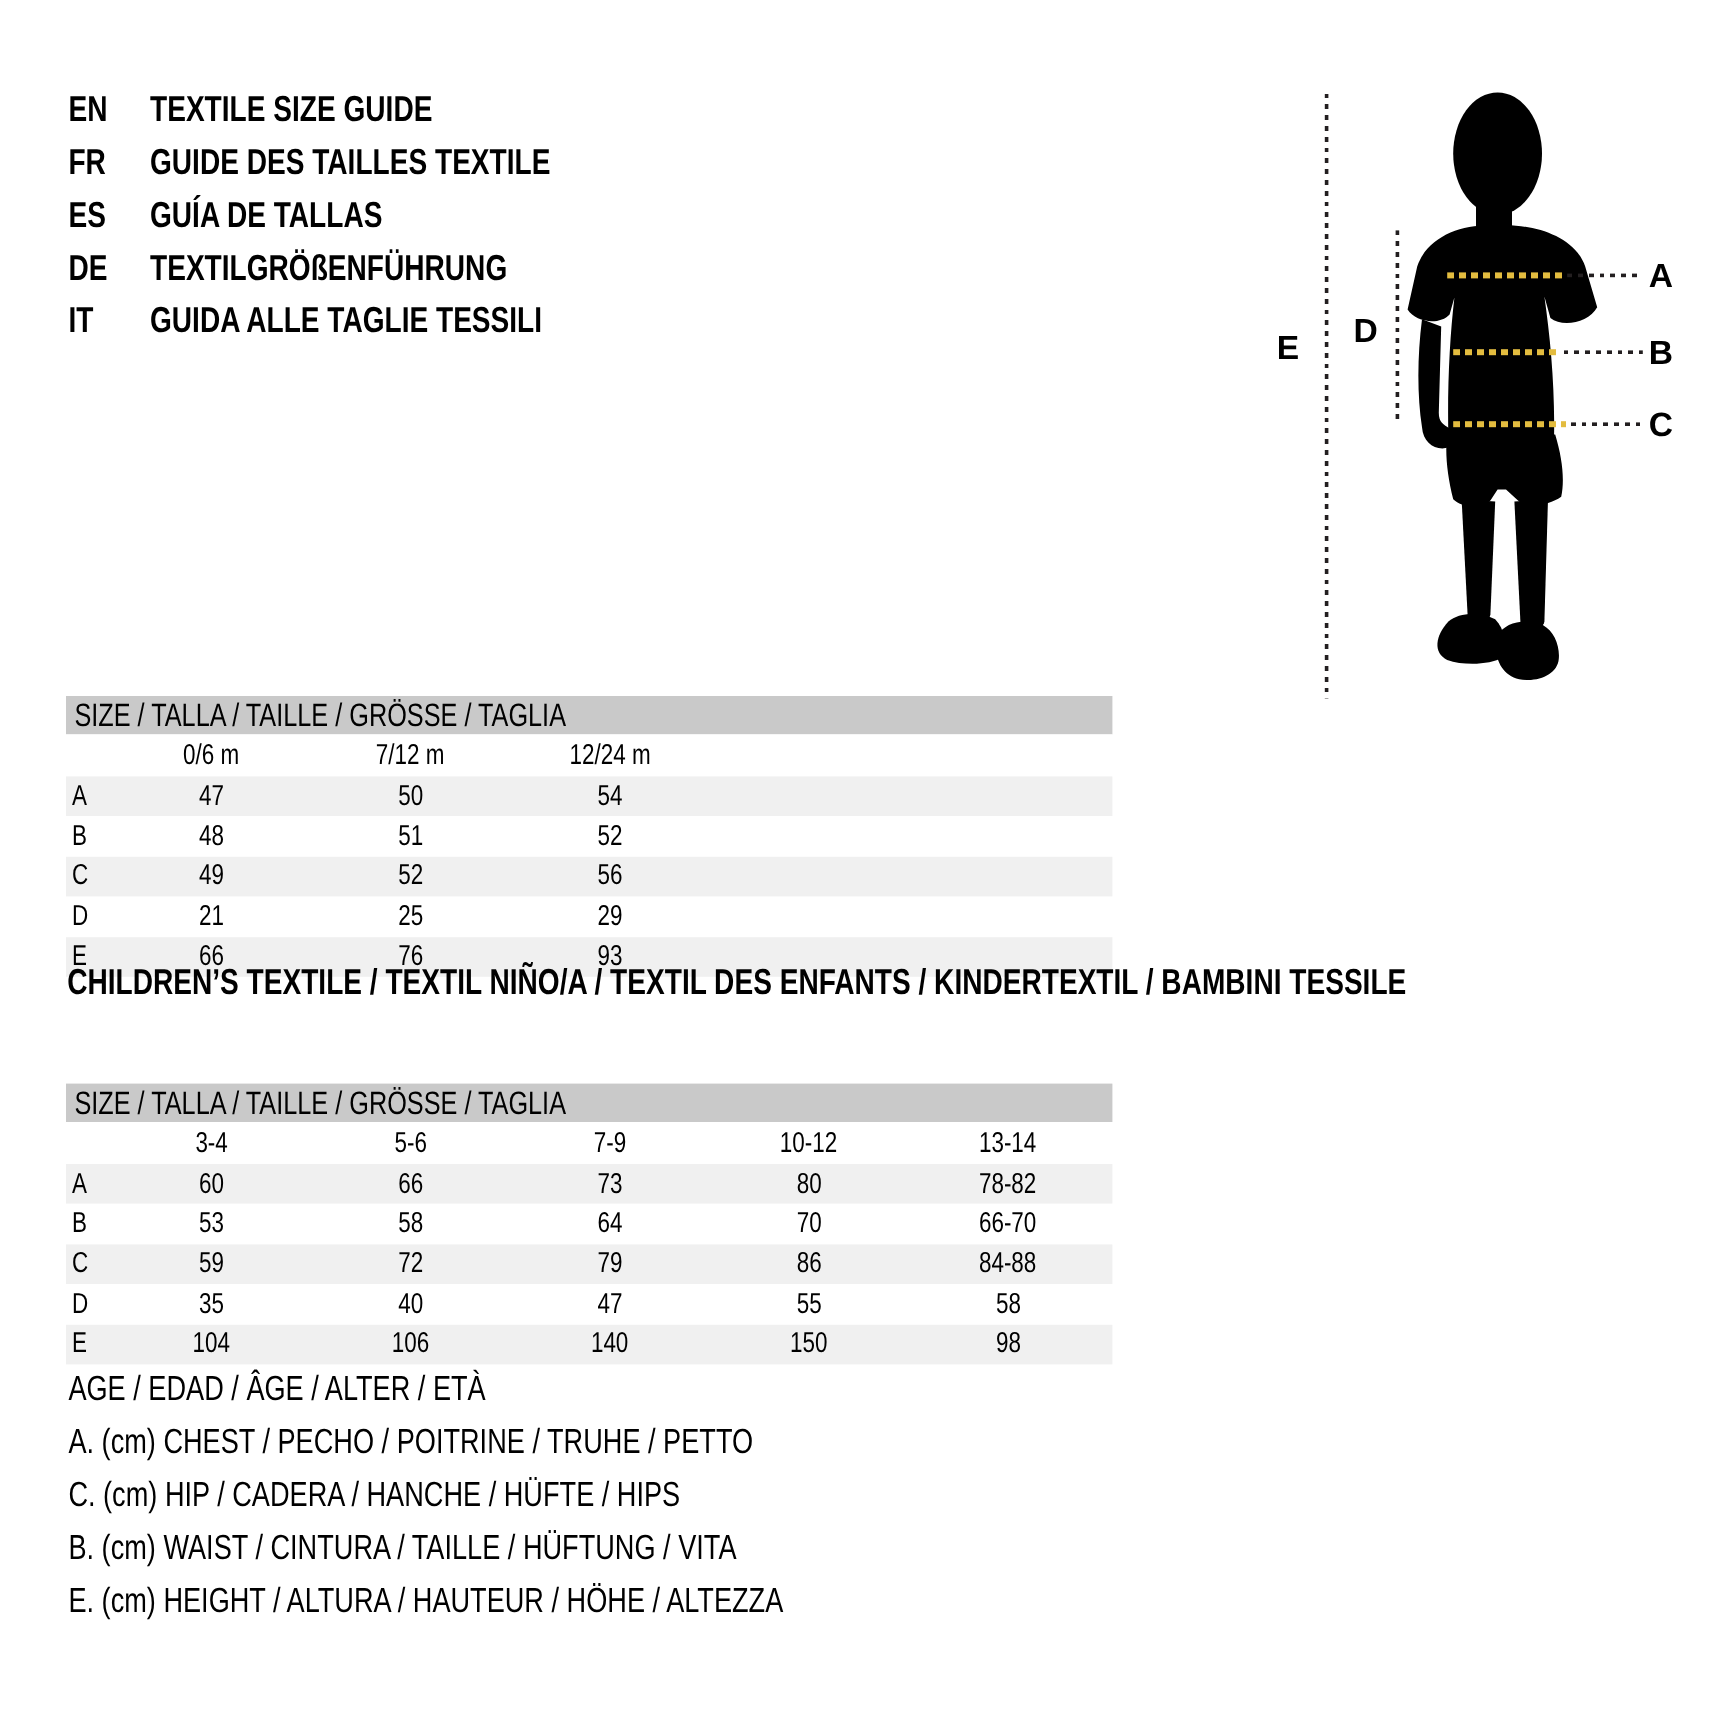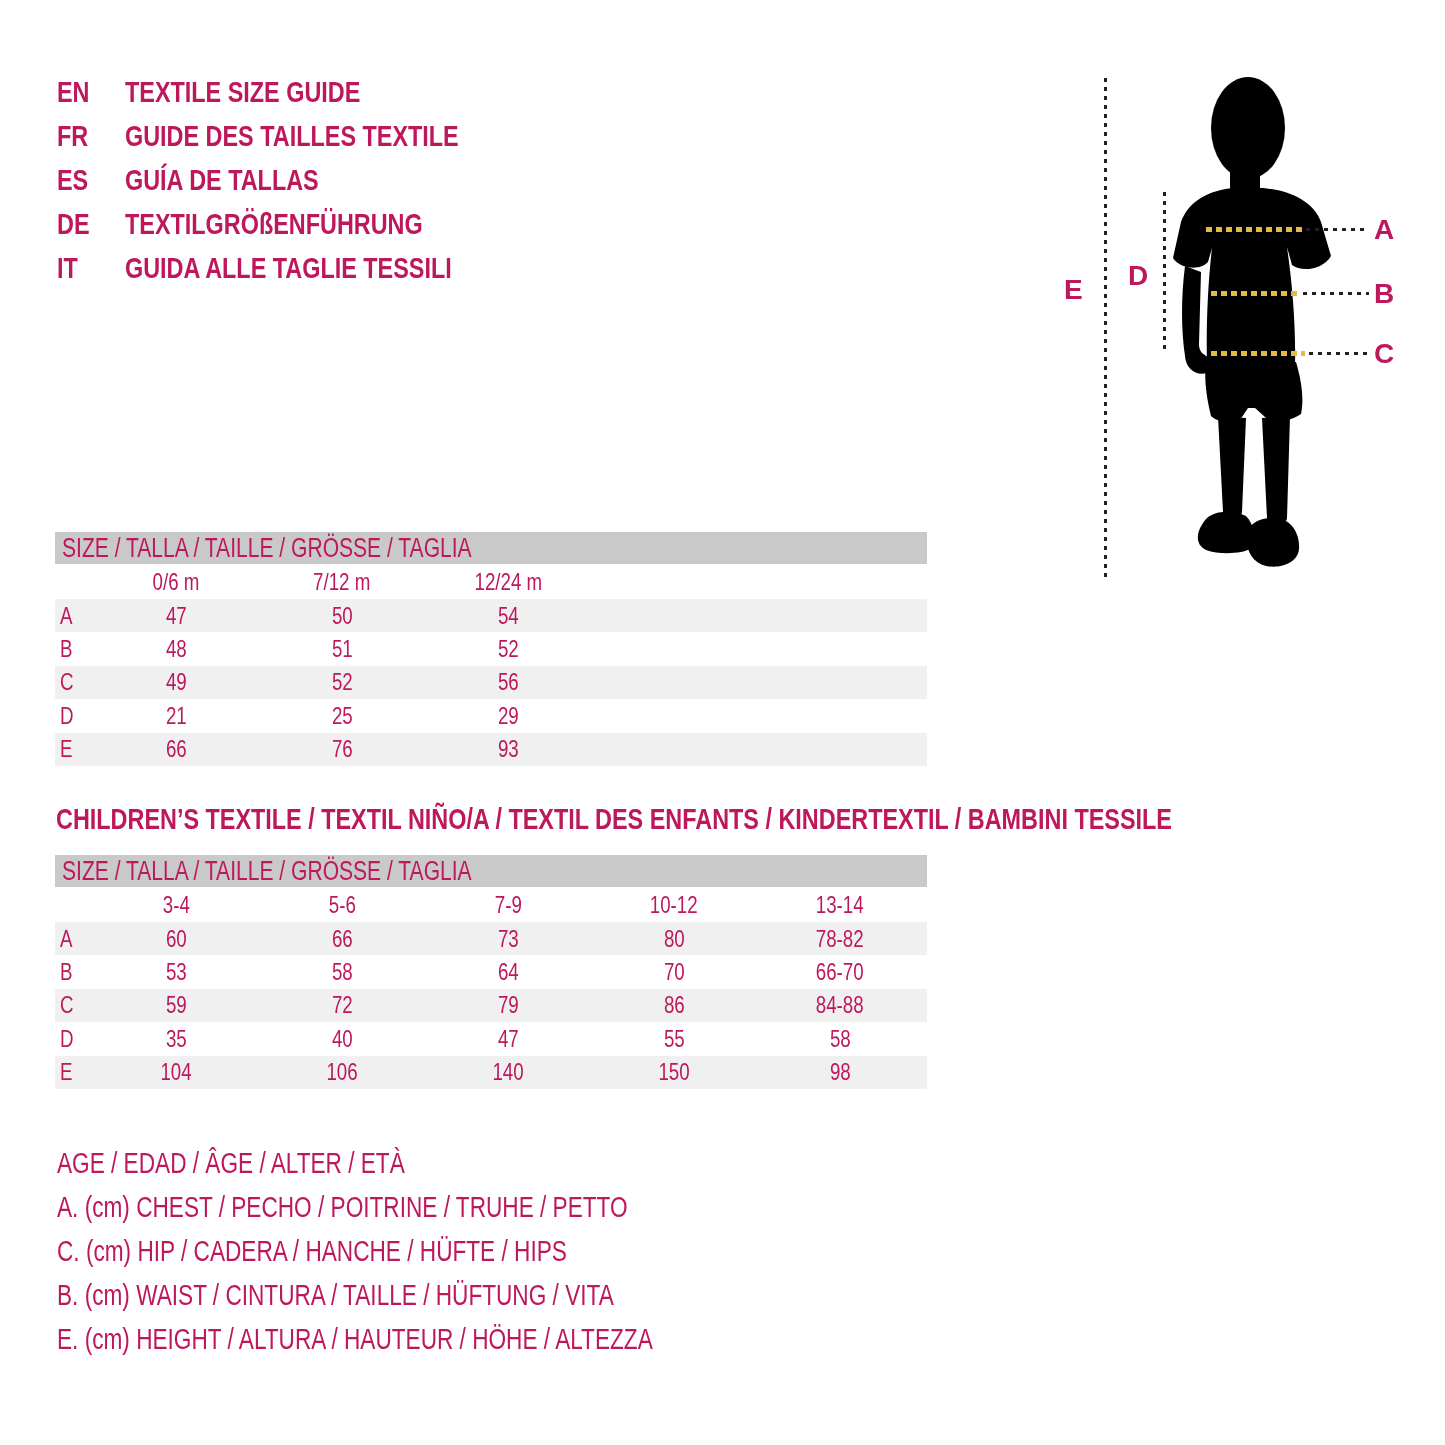--- a/index.html
+++ b/index.html
@@ -1,47 +1,47 @@
 <!DOCTYPE html>
 <html><head>
 <meta charset="utf-8">
 <style>
   html,body{margin:0;padding:0;background:#ffffff;}
   .sheet{
     position:relative;width:1445px;height:1445px;background:#ffffff;overflow:hidden;
-    font-family:"Liberation Sans",sans-serif;color:#be185d;
+    font-family:"Liberation Sans",sans-serif;color:#000000;
   }
   
   .cond{display:inline-block;transform:scaleX(0.78);transform-origin:0 50%;white-space:nowrap;}
   .condc{transform-origin:50% 50%;}
 
   
   .lang-block{position:absolute;left:57px;top:70px;}
   .lang-row{display:flex;height:44px;align-items:center;font-weight:bold;font-size:30px;}
   .lang-code{width:68px;}
   
   .section-heading{position:absolute;left:56px;font-weight:bold;font-size:30px;line-height:30px;}
   .heading-babies{top:483px;}
   .heading-children{top:804px;}
 
   
   .sizetable{position:absolute;left:55px;width:872px;}
   .t-babies{top:532px;}
   .t-children{top:855px;}
-  .size-bar{height:32px;background:#c9c9c9;display:flex;align-items:center;padding-left:7px;font-size:27px;}
+  .size-bar{height:32px;background:#c9c9c9;display:flex;align-items:center;padding-left:7px;font-size:27px;margin-top:48px;}
   .trow{display:grid;grid-template-columns:38px repeat(5,166px) 1fr;height:33.4px;align-items:center;}
   .trow.thead{height:35px;background:#ffffff;}
   .trow.striped{background:#f0f0f0;}
   .tcell{font-size:24px;line-height:1;}
   .tcell.rowlabel{padding-left:5px;text-align:left;}
   .tcell.val{text-align:center;}
 
   
   .legend{position:absolute;left:57px;top:1136px;}
-  .legend-line{height:44px;display:flex;align-items:flex-end;font-size:29px;}
+  .legend-line{height:44px;display:flex;align-items:center;font-size:29px;}
 
   
   .dotline-v{position:absolute;width:3px;background:repeating-linear-gradient(to bottom,#231f20 0 4px,transparent 4px 9px);}
   .e-line{left:1104px;top:78px;height:504px;}
   .d-line{left:1163px;top:192px;height:158px;}
   .fig-label{position:absolute;font-weight:bold;font-size:28px;line-height:28px;}
   .e-label{left:1064px;top:276px;}
   .d-label{left:1128px;top:262px;}
   .silhouette{position:absolute;left:1168px;top:72px;width:170px;height:500px;}
   .measure{position:absolute;height:6px;}

